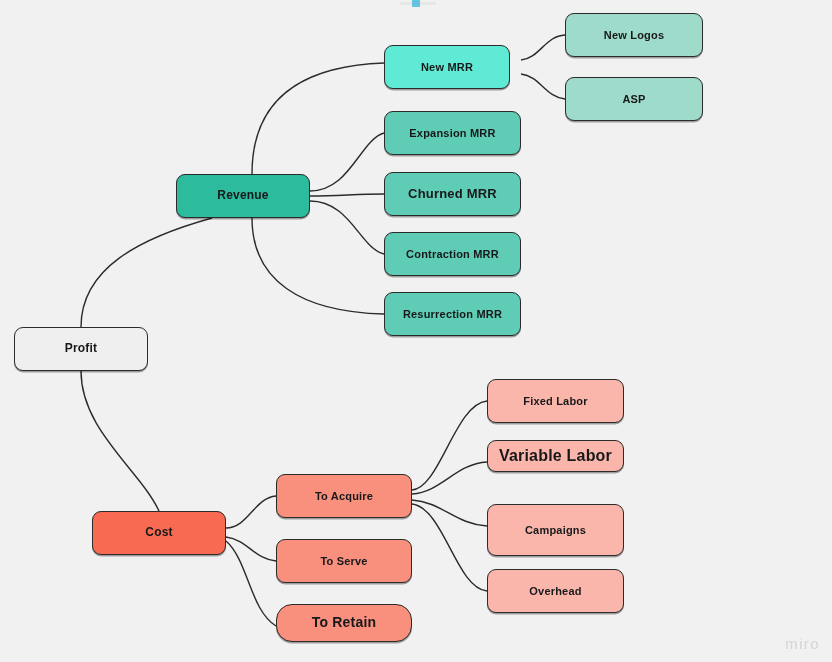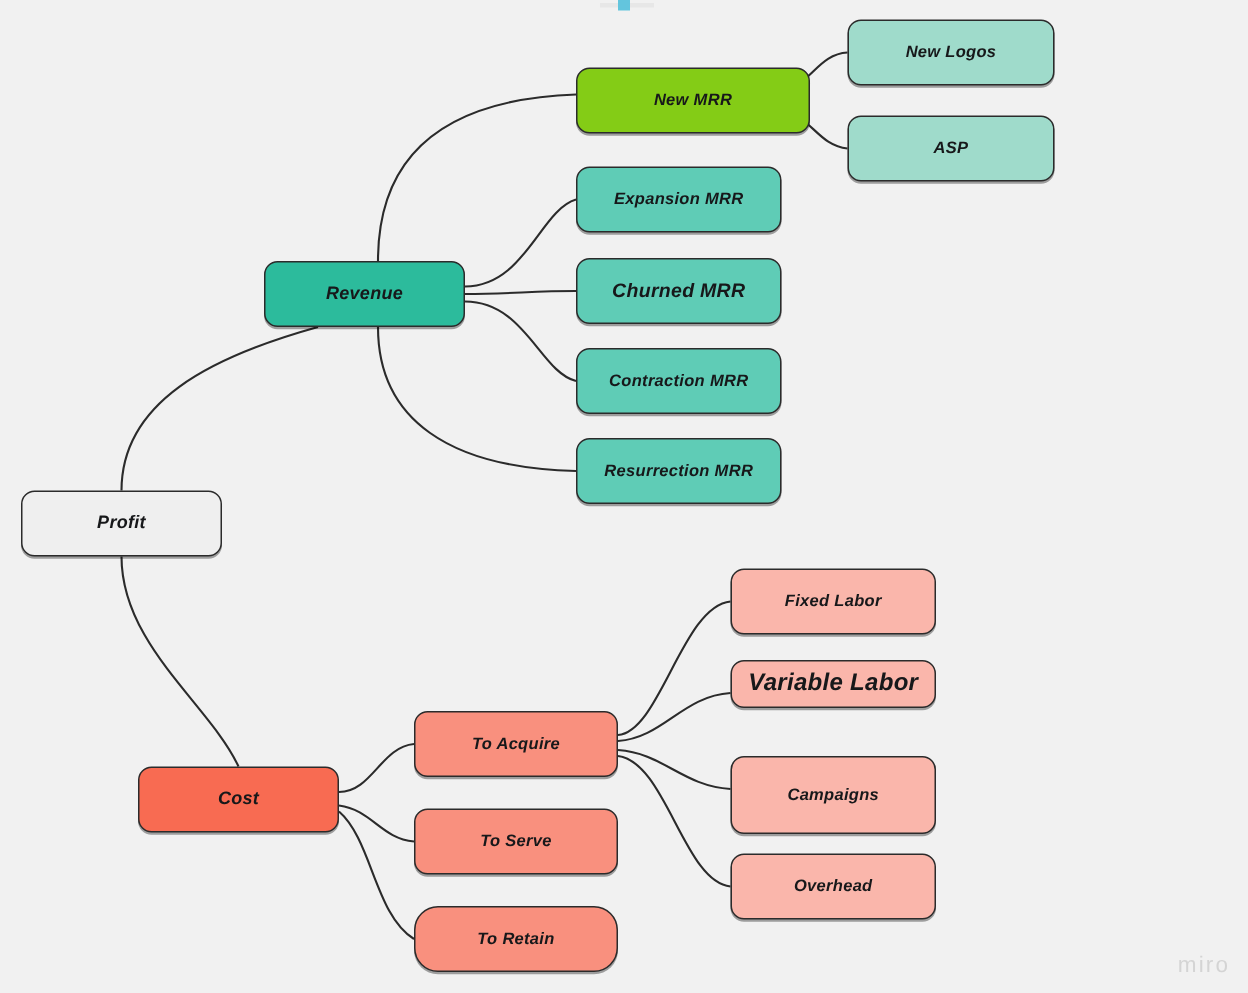--- a/index.html
+++ b/index.html
@@ -33,21 +33,20 @@
     justify-content: center;
     border: 1.6px solid #2b2b2b;
     border-radius: 9px;
     font-weight: bold;
     color: #17181a;
     letter-spacing: 0.2px;
     box-shadow: 0 1.5px 0 rgba(0,0,0,0.35);
     text-align: center;
     line-height: 1.1;
     user-select: none;
-    font-style: italic;
   }
   .node-label {
     display: block;
     pointer-events: none;
   }
   .watermark {
     position: absolute;
     right: 12px;
     bottom: 10px;
     font-size: 15px;
@@ -103,21 +102,21 @@
   <div id="nodes">
       <div class="node" style="left: 14px; top: 327px; width: 134px; height: 44px; background: rgb(239, 239, 239); font-size: 12px;">
         <span class="node-label">Profit</span>
       </div>
       <div class="node" style="left: 176px; top: 174px; width: 134px; height: 44px; background: rgb(44, 187, 156); font-size: 12px;">
         <span class="node-label">Revenue</span>
       </div>
       <div class="node" style="left: 92px; top: 511px; width: 134px; height: 44px; background: rgb(248, 107, 82); font-size: 12px;">
         <span class="node-label">Cost</span>
       </div>
-      <div class="node" style="left: 384px; top: 45px; width: 156px; height: 44px; background: #84cc16; font-size: 11px;">
+      <div class="node" style="left: 384px; top: 45px; width: 126px; height: 44px; background: #5eead4; font-size: 11px;">
         <span class="node-label">New MRR</span>
       </div>
       <div class="node" style="left: 384px; top: 111px; width: 137px; height: 44px; background: rgb(95, 204, 182); font-size: 11px;">
         <span class="node-label">Expansion MRR</span>
       </div>
       <div class="node" style="left: 384px; top: 172px; width: 137px; height: 44px; background: rgb(95, 204, 182); font-size: 13px;">
         <span class="node-label">Churned MRR</span>
       </div>
       <div class="node" style="left: 384px; top: 232px; width: 137px; height: 44px; background: rgb(95, 204, 182); font-size: 11px;">
         <span class="node-label">Contraction MRR</span>
@@ -130,21 +129,21 @@
       </div>
       <div class="node" style="left: 565px; top: 77px; width: 138px; height: 44px; background: rgb(159, 219, 203); font-size: 11px;">
         <span class="node-label">ASP</span>
       </div>
       <div class="node" style="left: 276px; top: 474px; width: 136px; height: 44px; background: rgb(249, 144, 126); font-size: 11px;">
         <span class="node-label">To Acquire</span>
       </div>
       <div class="node" style="left: 276px; top: 539px; width: 136px; height: 44px; background: rgb(249, 144, 126); font-size: 11px;">
         <span class="node-label">To Serve</span>
       </div>
-      <div class="node" style="left: 276px; top: 604px; width: 136px; height: 44px; background: rgb(249, 144, 126); font-size: 11px; border-radius: 16px;">
+      <div class="node" style="left: 276px; top: 604px; width: 136px; height: 38px; background: rgb(249, 144, 126); font-size: 14px; border-radius: 16px;">
         <span class="node-label">To Retain</span>
       </div>
       <div class="node" style="left: 487px; top: 379px; width: 137px; height: 44px; background: rgb(250, 182, 171); font-size: 11px;">
         <span class="node-label">Fixed Labor</span>
       </div>
       <div class="node" style="left: 487px; top: 440px; width: 137px; height: 32px; background: rgb(250, 182, 171); font-size: 16px;">
         <span class="node-label">Variable Labor</span>
       </div>
       <div class="node" style="left: 487px; top: 504px; width: 137px; height: 52px; background: rgb(250, 182, 171); font-size: 11px;">
         <span class="node-label">Campaigns</span>

